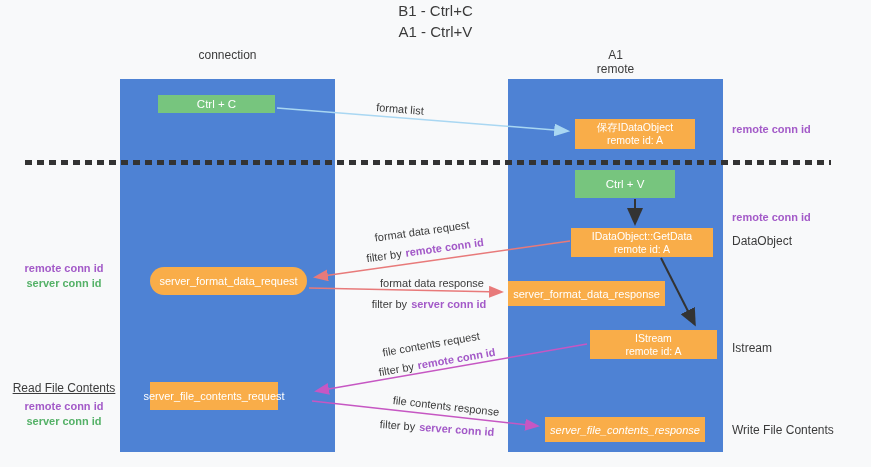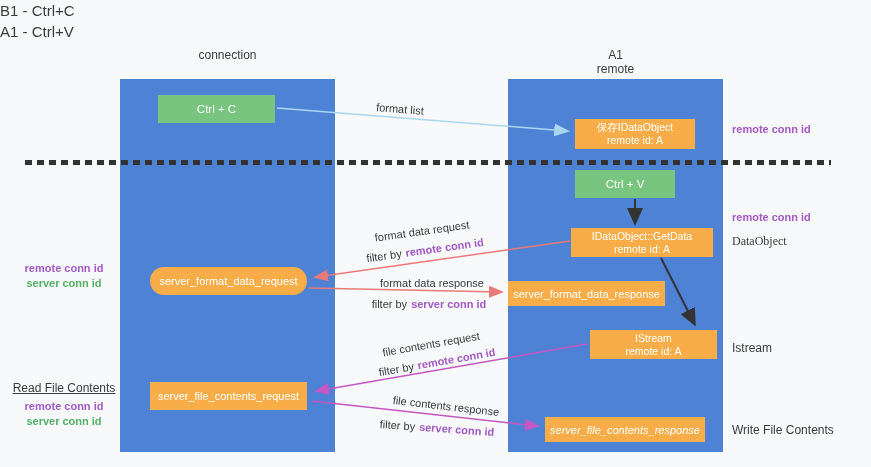--- a/index.html
+++ b/index.html
@@ -4,21 +4,21 @@
 <style>
   html,body { margin:0; padding:0; }
   .canvas {
     position:relative; width:871px; height:467px;
     background:#f8f9fa; overflow:hidden;
     font-family:"Liberation Sans", sans-serif;
     color:#3b3b3b;
   }
   .title {
     position:absolute; left:0; top:6; width:871px;
-    font-size:15px; line-height:21px; color:#3b3b3b;
+    text-align:center; font-size:15px; line-height:21px; color:#3b3b3b;
   }
   .col-header {
     position:absolute; top:48px; width:215px; text-align:center;
     font-size:12px; line-height:14px; color:#3b3b3b;
   }
   .lifeline { position:absolute; top:79px; width:215px; height:373px; background:#4e82d4; }
   .box {
     position:absolute; display:flex; flex-direction:column;
     align-items:center; justify-content:center;
     text-align:center; color:#fff; white-space:nowrap;
@@ -83,21 +83,21 @@
     </defs>
     <line x1="277" y1="108" x2="567" y2="131" stroke="#a9d7f2" stroke-width="1.6" marker-end="url(#ah-blue)"></line>
     <line x1="635" y1="199" x2="635" y2="222" stroke="#333333" stroke-width="2" marker-end="url(#ah-black)"></line>
     <line x1="570" y1="241" x2="316" y2="277" stroke="#e87a7a" stroke-width="1.5" marker-end="url(#ah-red)"></line>
     <line x1="309" y1="288" x2="501" y2="292" stroke="#e87a7a" stroke-width="1.5" marker-end="url(#ah-red)"></line>
     <line x1="661" y1="258" x2="694" y2="323" stroke="#333333" stroke-width="2" marker-end="url(#ah-black)"></line>
     <line x1="587" y1="344" x2="317" y2="391" stroke="#c657c3" stroke-width="1.5" marker-end="url(#ah-magenta)"></line>
     <line x1="312" y1="401" x2="537" y2="426" stroke="#c657c3" stroke-width="1.5" marker-end="url(#ah-magenta)"></line>
   </svg>
 
-  <div class="box green" style="left:158px; top:95px; width:117px; height:28px;">
+  <div class="box green" style="left:158px; top:95px; width:117px; height:18px;">
     <span>Ctrl + C</span>
   </div>
 
   <div class="box orange two-line" style="left:575px; top:119px; width:120px; height:30px;">
     <span>保存IDataObject</span>
     <span>remote id: A</span>
   </div>
 
   <div class="box green" style="left:575px; top:170px; width:100px; height:28px;">
     <span>Ctrl + V</span>
@@ -114,21 +114,21 @@
 
   <div class="box orange" style="left:508px; top:281px; width:157px; height:25px;">
     <span>server_format_data_response</span>
   </div>
 
   <div class="box orange two-line" style="left:590px; top:330px; width:127px; height:29px;">
     <span>IStream</span>
     <span>remote id: A</span>
   </div>
 
-  <div class="box orange" style="left:150px; top:382px; width:157px; height:28px;">
+  <div class="box orange" style="left:150px; top:382px; width:128px; height:28px;">
     <span>server_file_contents_request</span>
   </div>
 
   <div class="box orange" style="left:545px; top:417px; width:160px; height:25px;font-style:italic;">
     <span>server_file_contents_response</span>
   </div>
 
   <div class="ann centered" style="left:400px; top:109px; transform:translate(-50%,-50%) rotate(4.5deg);">format list</div>
 
   <div class="ann centered" style="left:422px; top:231px; transform:translate(-50%,-50%) rotate(-8deg);">format data request</div>
@@ -156,17 +156,17 @@
     <div class="side-bold greentxt">server conn id</div>
   </div>
   <div class="left-col-ann side-dark" style="top:381px;text-decoration:underline;">Read File Contents</div>
   <div class="left-col-ann" style="top:399px;">
     <div class="side-bold purple">remote conn id</div>
     <div class="side-bold greentxt">server conn id</div>
   </div>
 
   <div class="ann side-bold purple" style="left:732px; top:123px;">remote conn id</div>
   <div class="ann side-bold purple" style="left:732px; top:211px;">remote conn id</div>
-  <div class="ann side-dark" style="left:732px; top:234px;font-family:Liberation Serif, serif;">DataObject</div>
+  <div class="ann side-dark" style="left:732px; top:234px;">DataObject</div>
   <div class="ann side-dark" style="left:732px; top:341px;">Istream</div>
   <div class="ann side-dark" style="left:732px; top:423px;">Write File Contents</div>
 
 </div>
 
 </body></html>

